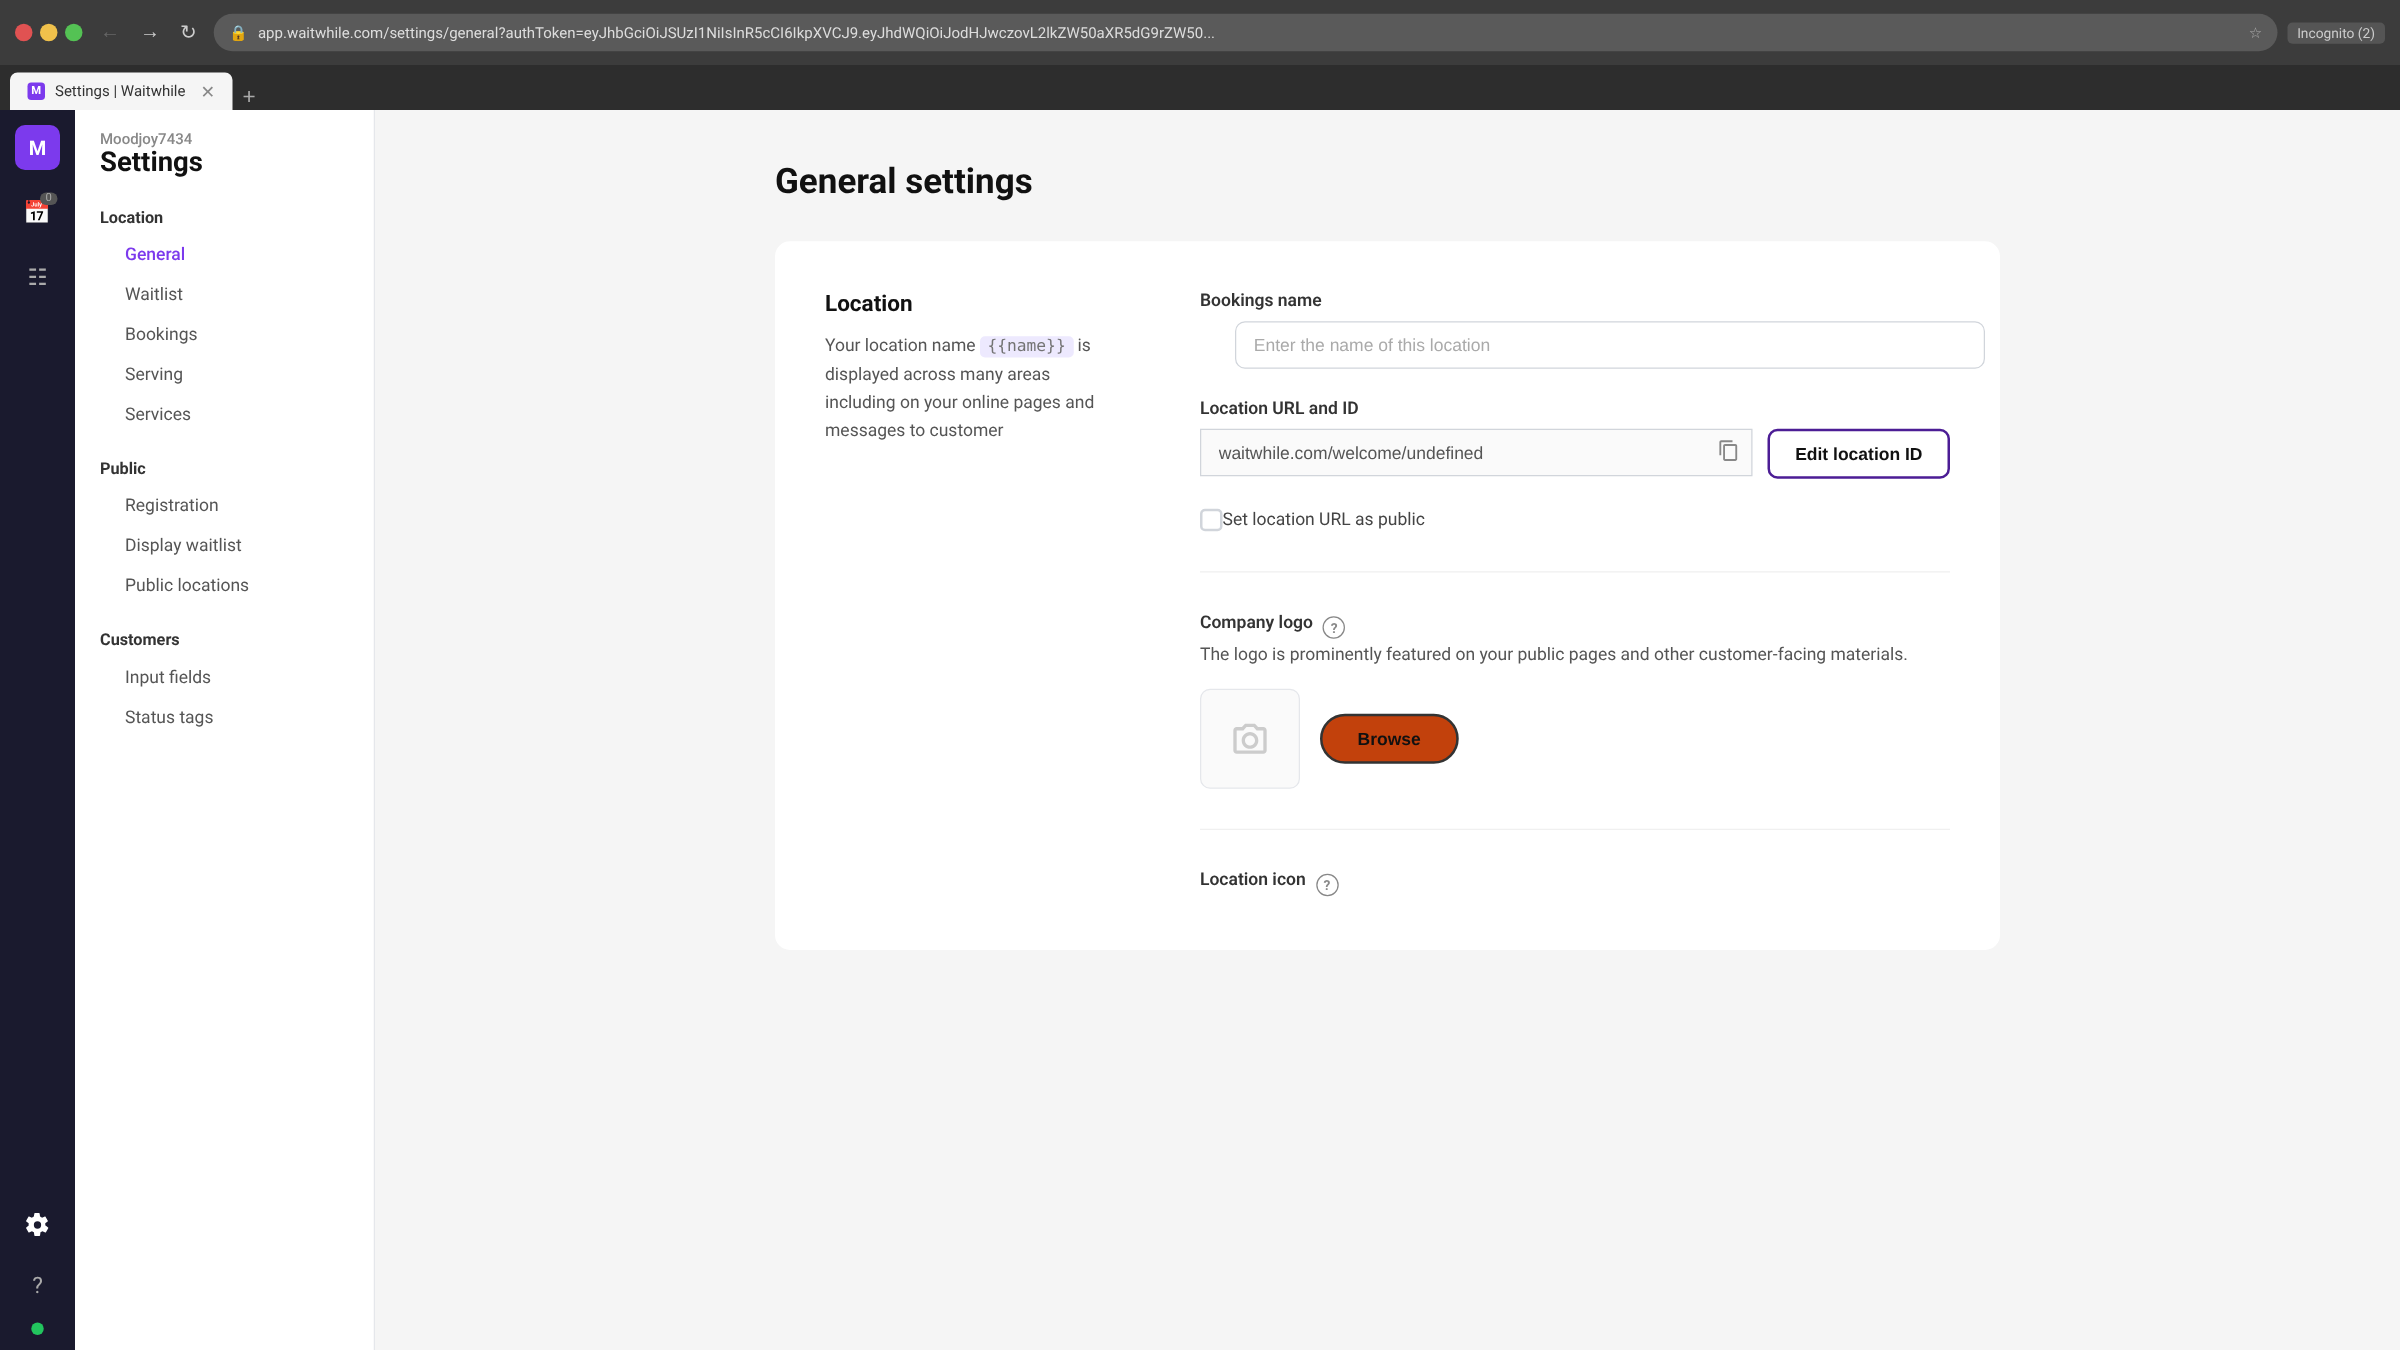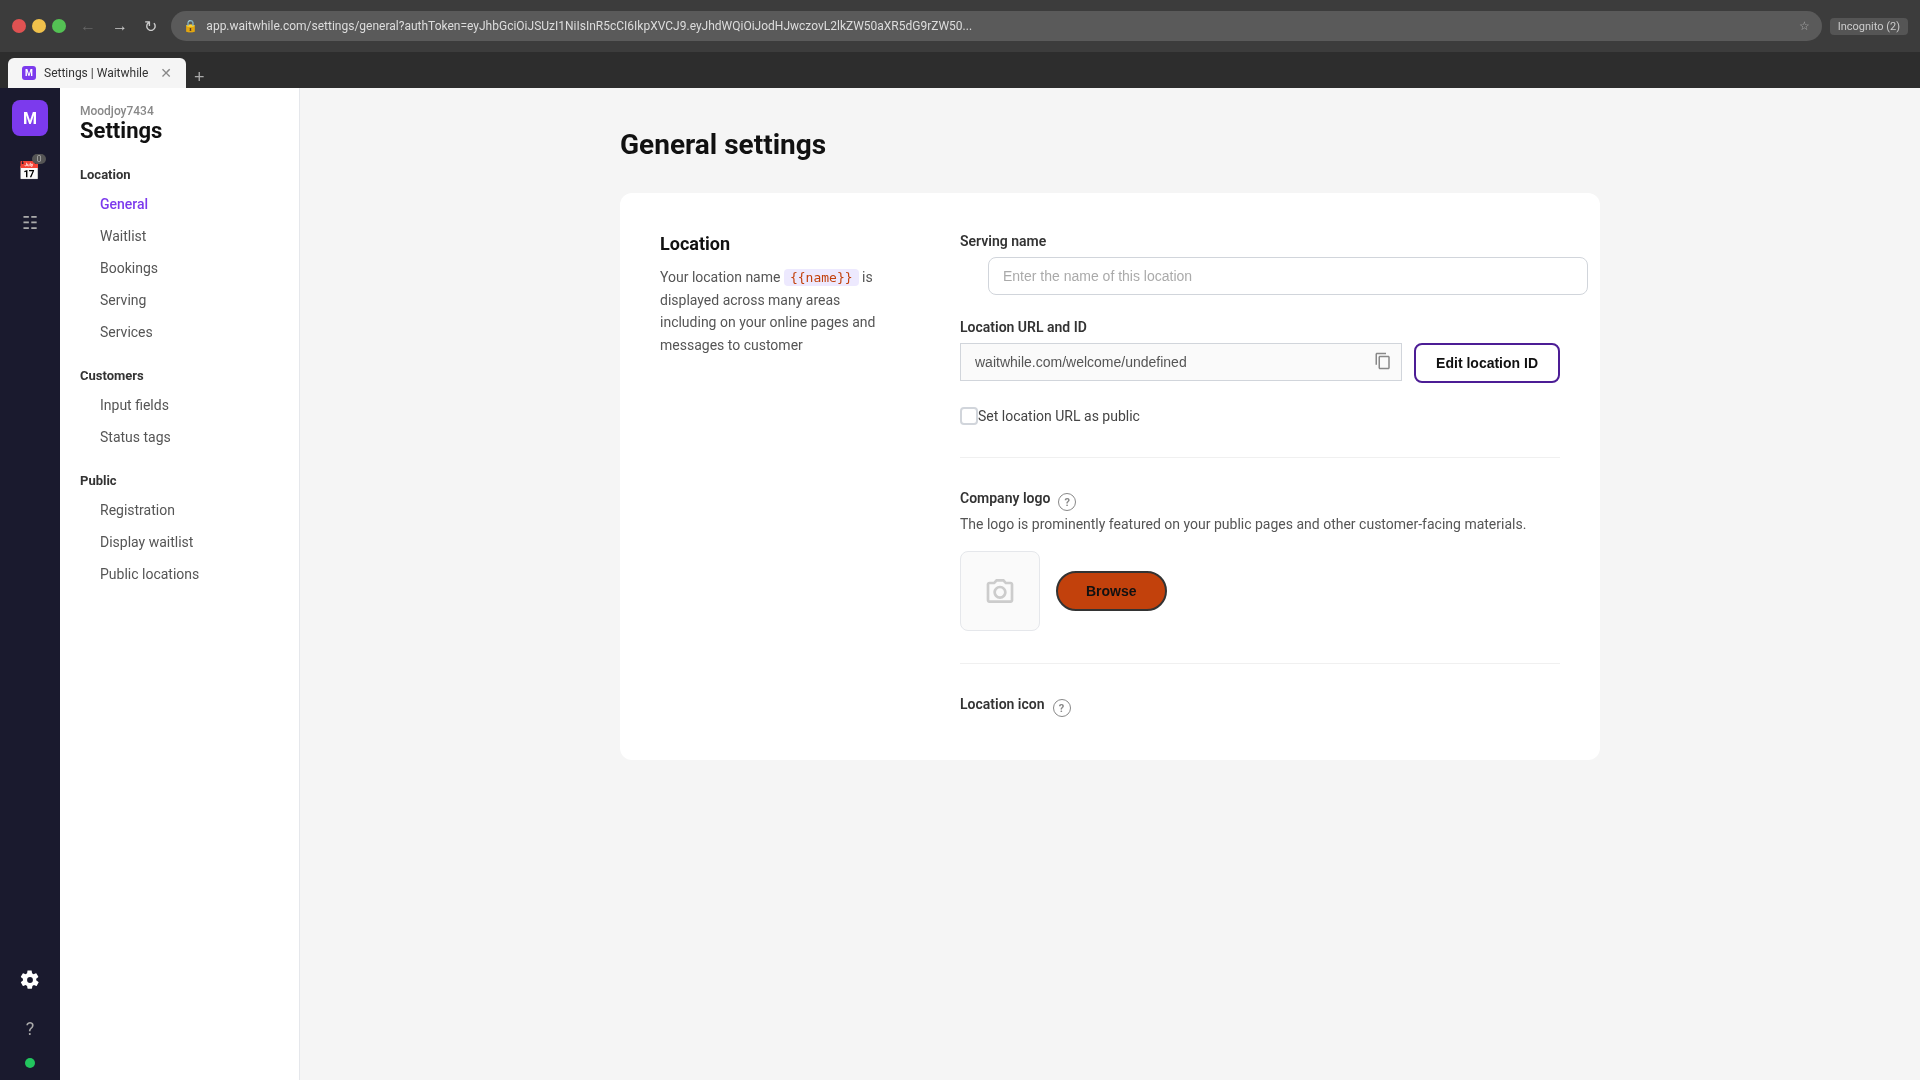--- a/index.html
+++ b/index.html
@@ -53,21 +53,21 @@
     .page-title { font-size: 28px; font-weight: 700; color: #111; margin-bottom: 32px; }
 
     .settings-card { background: white; border-radius: 12px; padding: 40px; margin-bottom: 24px; }
 
     .settings-row { display: flex; gap: 60px; }
     .settings-left { width: 240px; flex-shrink: 0; }
     .settings-right { flex: 1; }
 
     .section-title { font-size: 18px; font-weight: 700; color: #111; margin-bottom: 12px; }
     .section-desc { font-size: 14px; color: #555; line-height: 1.6; }
-    .section-desc .template-tag { background: #ede9fe; color: #c2410c; padding: 1px 6px; border-radius: 4px; font-family: monospace; font-size: 13px; }
+    .section-desc .template-tag { background: #ede9fe; color: #737373; padding: 1px 6px; border-radius: 4px; font-family: monospace; font-size: 13px; }
 
     .field-group { margin-bottom: 24px; }
     .field-label { font-size: 14px; font-weight: 600; color: #333; margin-bottom: 8px; }
     .field-input { width: 100%; border: 1.5px solid #d1d5db; border-radius: 8px; padding: 10px 14px; font-size: 14px; color: #999; outline: none; margin-left: 28px; }
     .field-input::placeholder { color: #aaa; }
 
     .url-row { display: flex; gap: 12px; align-items: stretch; }
     .url-input-wrap { flex: 1; position: relative; }
     .url-input { width: 100%; border: 1.5px solid #d1d5db; border-radius: 0; padding: 10px 40px 10px 14px; font-size: 14px; color: #555; outline: none; background: #fafafa; }
     .url-copy-btn { position: absolute; right: 10px; top: 50%; transform: translateY(-50%); background: none; border: none; color: #888; cursor: pointer; font-size: 16px; }
@@ -156,51 +156,51 @@
     <div class="sidebar-section">
       <div class="sidebar-section-label">Location</div>
       <div class="sidebar-item active">General</div>
       <div class="sidebar-item">Waitlist</div>
       <div class="sidebar-item">Bookings</div>
       <div class="sidebar-item">Serving</div>
       <div class="sidebar-item">Services</div>
     </div>
 
     <div class="sidebar-section">
-      <div class="sidebar-section-label">Customers</div>
-      <div class="sidebar-item">Input fields</div>
-      <div class="sidebar-item">Status tags</div>
-    </div>
-
-    <div class="sidebar-section">
       <div class="sidebar-section-label">Public</div>
       <div class="sidebar-item">Registration</div>
       <div class="sidebar-item">Display waitlist</div>
       <div class="sidebar-item">Public locations</div>
     </div>
+
+    <div class="sidebar-section">
+      <div class="sidebar-section-label">Customers</div>
+      <div class="sidebar-item">Input fields</div>
+      <div class="sidebar-item">Status tags</div>
+    </div>
   </div>
 
   <div class="main">
     <div class="main-inner">
       <div class="page-title">General settings</div>
 
       <div class="settings-card">
         <div class="settings-row">
 
           <div class="settings-left">
             <div class="section-title">Location</div>
             <div class="section-desc">
               Your location name <span class="template-tag">{{name}}</span> is displayed across many areas including on your online pages and messages to customer
             </div>
           </div>
 
           <div class="settings-right">
 
             <div class="field-group">
-              <div class="field-label">Serving name</div>
+              <div class="field-label">Bookings name</div>
               <input class="field-input" type="text" value="" placeholder="Enter the name of this location" style="">
             </div>
 
             <div class="field-group">
               <div class="field-label">Location URL and ID</div>
               <div class="url-row">
                 <div class="url-input-wrap">
                   <input class="url-input" type="text" value="waitwhile.com/welcome/undefined" readonly="" style="">
                   <button class="url-copy-btn" title="Copy">
                     <svg width="18" height="18" viewBox="0 0 24 24" fill="#888">

